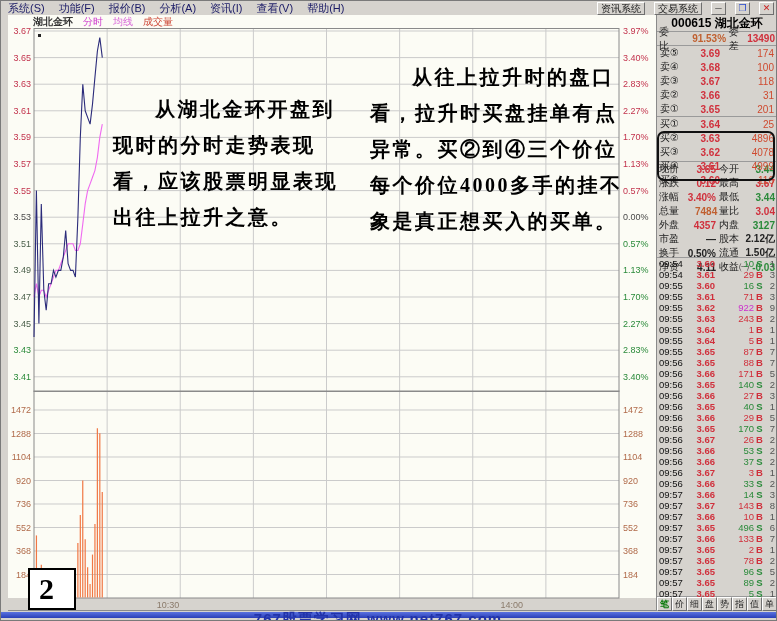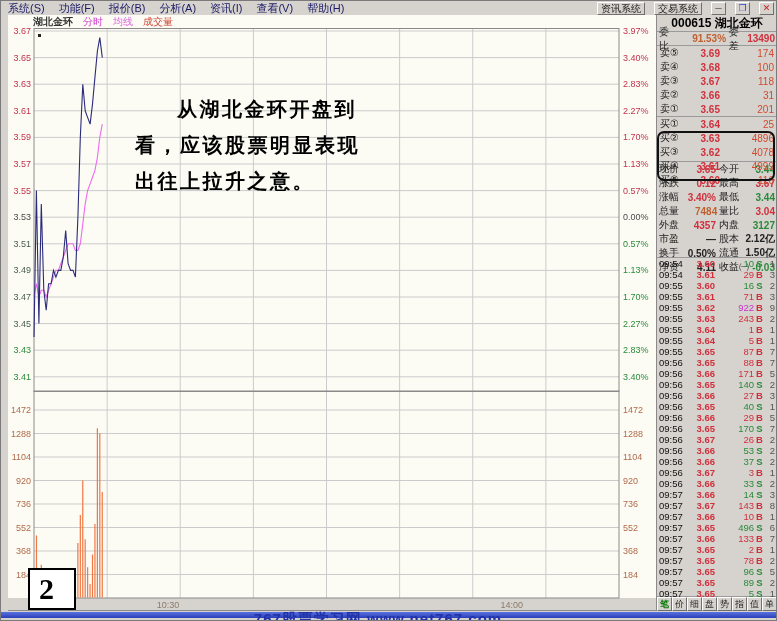--- a/index.html
+++ b/index.html
@@ -19,21 +19,21 @@
   
   .chart-wrap{position:absolute;left:7px;top:14px;width:648px;height:596px;background:#fcfcf5;}
   .chart-head{position:absolute;left:0;top:0;width:100%;height:13px;font-size:10px;display:flex;gap:10px;
               padding-left:25px;background:#fcfcf5;align-items:center;white-space:nowrap;}
   .chart-head .stock{color:#333;font-weight:bold;}
   svg.chart{position:absolute;left:0;top:13px;}
   
   .anno{position:absolute;font-family:"Liberation Serif","DejaVu Serif",serif;font-weight:bold;color:#000;
         font-size:20px;line-height:36px;letter-spacing:2.5px;white-space:nowrap;z-index:4;}
   .anno div:first-child{text-indent:2.1em;}
-  .anno-left{left:105px;top:76px;margin-left:22px;}
+  .anno-left{left:105px;top:76px;}
   .anno-right{left:362px;top:44px;}
   .page-marker{position:absolute;left:20px;top:553px;width:48px;height:42px;background:#ffffff;
         border:2px solid #000;font-family:"Liberation Serif",serif;font-size:30px;font-weight:bold;
         line-height:38px;padding-left:9px;z-index:5;color:#000;}
   .watermark{position:absolute;left:210px;top:595px;width:320px;text-align:center;font-size:15px;font-weight:bold;
         color:#2233aa;letter-spacing:1px;z-index:6;white-space:nowrap;}
   
   .panel{position:absolute;left:655px;top:14px;width:121px;height:596px;background:#d6d3ce;
          border-left:1px solid #8a8a8a;font-size:10px;color:#222;}
   .p-head{height:17px;line-height:16px;text-align:center;font-size:12px;font-weight:bold;color:#000;
@@ -201,22 +201,30 @@
         <line x1="94.25" y1="569.5" x2="94.25" y2="463.9945652173913" stroke="#f07744" stroke-width="1.2"></line>
         <polyline points="26.0,269.0 28.4,255.7 30.9,269.0 33.3,262.3 35.8,262.3 38.2,269.0 40.6,262.3 43.1,255.7 45.5,249.1 47.9,242.4 50.4,242.4 52.8,235.7 55.3,229.1 57.7,222.5 60.1,215.8 62.6,215.8 65.0,215.8 67.4,222.5 69.9,222.5 72.3,215.8 74.8,195.9 77.2,175.9 79.6,162.6 82.1,155.9 84.5,149.3 86.9,142.6 89.4,129.3 91.8,109.4 94.3,96.1" fill="none" stroke="#f06af0" stroke-width="1.1"></polyline>
         <polyline points="26.0,308.9 28.4,162.6 30.9,295.6 33.3,175.9 35.8,262.3 38.2,282.3 40.6,255.7 43.1,255.7 45.5,242.4 47.9,249.1 50.4,242.4 52.8,242.4 55.3,229.1 57.7,202.5 60.1,235.7 62.6,242.4 65.0,242.4 67.4,249.1 69.9,189.2 72.3,109.4 74.8,56.2 77.2,82.8 79.6,89.4 82.1,96.1 84.5,76.1 86.9,49.6 89.4,23.0 91.8,9.6 94.3,29.6" fill="none" stroke="#2b2b7a" stroke-width="1.1"></polyline>
         <rect x="30" y="6" width="3" height="3" fill="#222"></rect>
         <text x="26" y="580" font-size="9" fill="#8a7a6a" text-anchor="start">09:30</text>
         <text x="160.0625" y="580" font-size="9" fill="#8a7a6a" text-anchor="middle">10:30</text>
         <text x="503.75" y="580" font-size="9" fill="#8a7a6a" text-anchor="middle">14:00</text>
       </svg>
     <div class="anno anno-left" id="anno-left">
         <div>从湖北金环开盘到</div>
+        <div>现时的分时走势表现</div>
         <div>看，应该股票明显表现</div>
         <div>出往上拉升之意。</div>
+      </div>
+    <div class="anno anno-right" id="anno-right">
+        <div>从往上拉升时的盘口</div>
+        <div>看，拉升时买盘挂单有点</div>
+        <div>异常。买②到④三个价位</div>
+        <div>每个价位4000多手的挂不</div>
+        <div>象是真正想买入的买单。</div>
       </div>
     <div class="page-marker">2</div>
     <div class="watermark">767股票学习网 www.net767.com</div>
   </div>
 
   <div class="panel">
     <div class="p-head">
       <span>000615</span>
       <span>湖北金环</span>
     </div>

